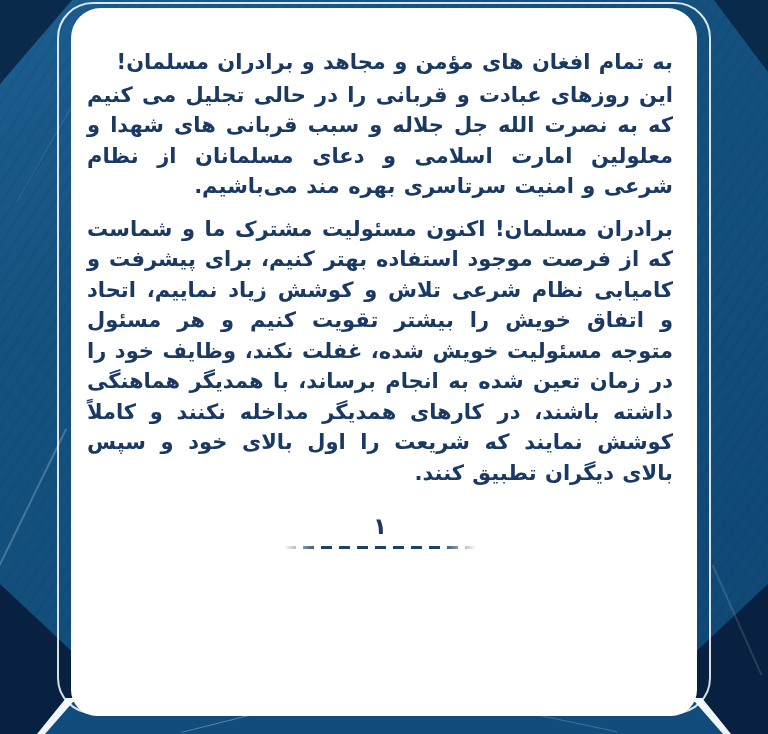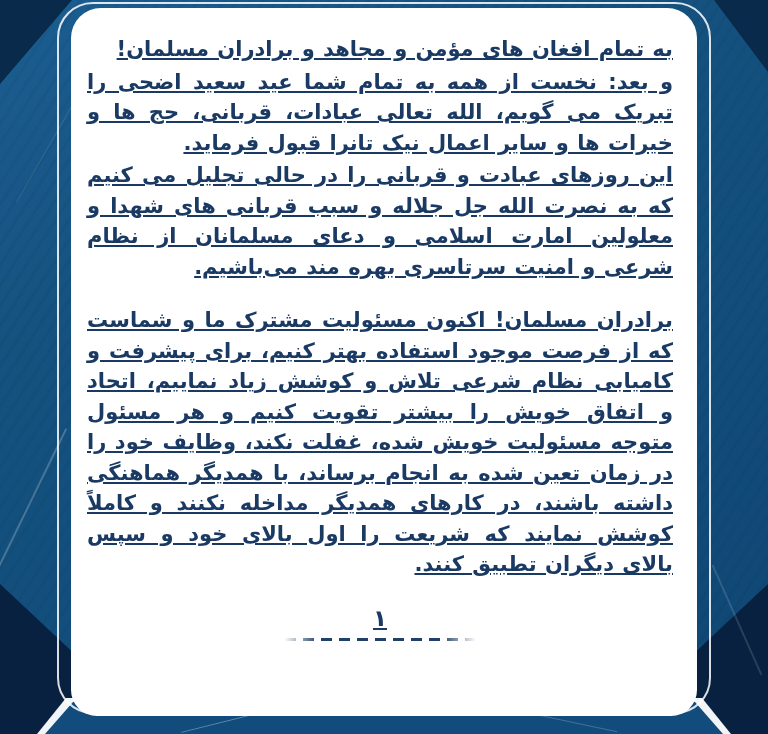--- a/index.html
+++ b/index.html
@@ -50,31 +50,30 @@
     position:absolute; left:57px; top:2px; width:654px; height:712px;
     border:2px solid rgba(255,255,255,.85); border-radius:36px;
   }
   .card {
     position:absolute; left:71px; top:8px; width:626px; height:708px;
     background:#ffffff; border-radius:30px 30px 26px 26px;
   }
 
   
   .letter {
-    position:absolute; left:71px; top:8px; width:626px; height:708px;
+    position:absolute; left:71px; top:21px; width:626px; height:708px;
     padding:26px 24px 0 16px;
     direction:rtl; unicode-bidi:embed;
     color:#1a3a63; font-weight:bold;
     font-size:21px; line-height:30.5px;
     word-spacing:1px;
-    text-decoration:underline;
   }
   .salutation { text-align:right; }
   .para { text-align:justify; text-align-last:right; margin-top:2px; }
-  .para-resp { margin-top:23px; }
+  .para-resp { margin-top:12px; }
 
   
   .footer { margin-top:27px; text-align:center; }
   .page-number { font-size:23px; font-weight:bold; color:#1a3a63; line-height:22px; }
   .divider-dashes {
     width:192px; height:3px; margin:9px auto 0;
     background:repeating-linear-gradient(to left,#1f4067 0 11px,transparent 11px 18px);
     -webkit-mask-image:linear-gradient(90deg,transparent 0,#000 18%,#000 82%,transparent 100%);
             mask-image:linear-gradient(90deg,transparent 0,#000 18%,#000 82%,transparent 100%);
   }
@@ -102,21 +101,20 @@
     <div class="floor-streak fs-2"></div>
   </div>
 
   <div class="outline-frame"></div>
 
   <div class="card"></div>
 
   <div class="letter">
     <div class="salutation">به تمام افغان های مؤمن و مجاهد و برادران مسلمان!</div>
 
-    <p class="para">و بعد: نخست از همه به تمام شما عید سعید اضحی را تبریک می گویم، الله تعالی عبادات، قربانی، حج ها و خیرات ها و سایر اعمال نیک تانرا قبول فرماید.</p>
     <p class="para">این روزهای عبادت و قربانی را در حالی تجلیل می کنیم که به نصرت الله جل جلاله و سبب قربانی های شهدا و معلولین امارت اسلامی و دعای مسلمانان از نظام شرعی و امنیت سرتاسری بهره مند می‌باشیم.</p>
     <p class="para para-resp">برادران مسلمان! اکنون مسئولیت مشترک ما و شماست که از فرصت موجود استفاده بهتر کنیم، برای پیشرفت و کامیابی نظام شرعی تلاش و کوشش زیاد نماییم، اتحاد و اتفاق خویش را بیشتر تقویت کنیم و هر مسئول متوجه مسئولیت خویش شده، غفلت نکند، وظایف خود را در زمان تعین شده به انجام برساند، با همدیگر هماهنگی داشته باشند، در کارهای همدیگر مداخله نکنند و کاملاً کوشش نمایند که شریعت را اول بالای خود و سپس بالای دیگران تطبیق کنند.</p>
 
     <div class="footer">
       <div class="page-number">۱</div>
       <div class="divider-dashes"></div>
     </div>
   </div>
 
 </div>

